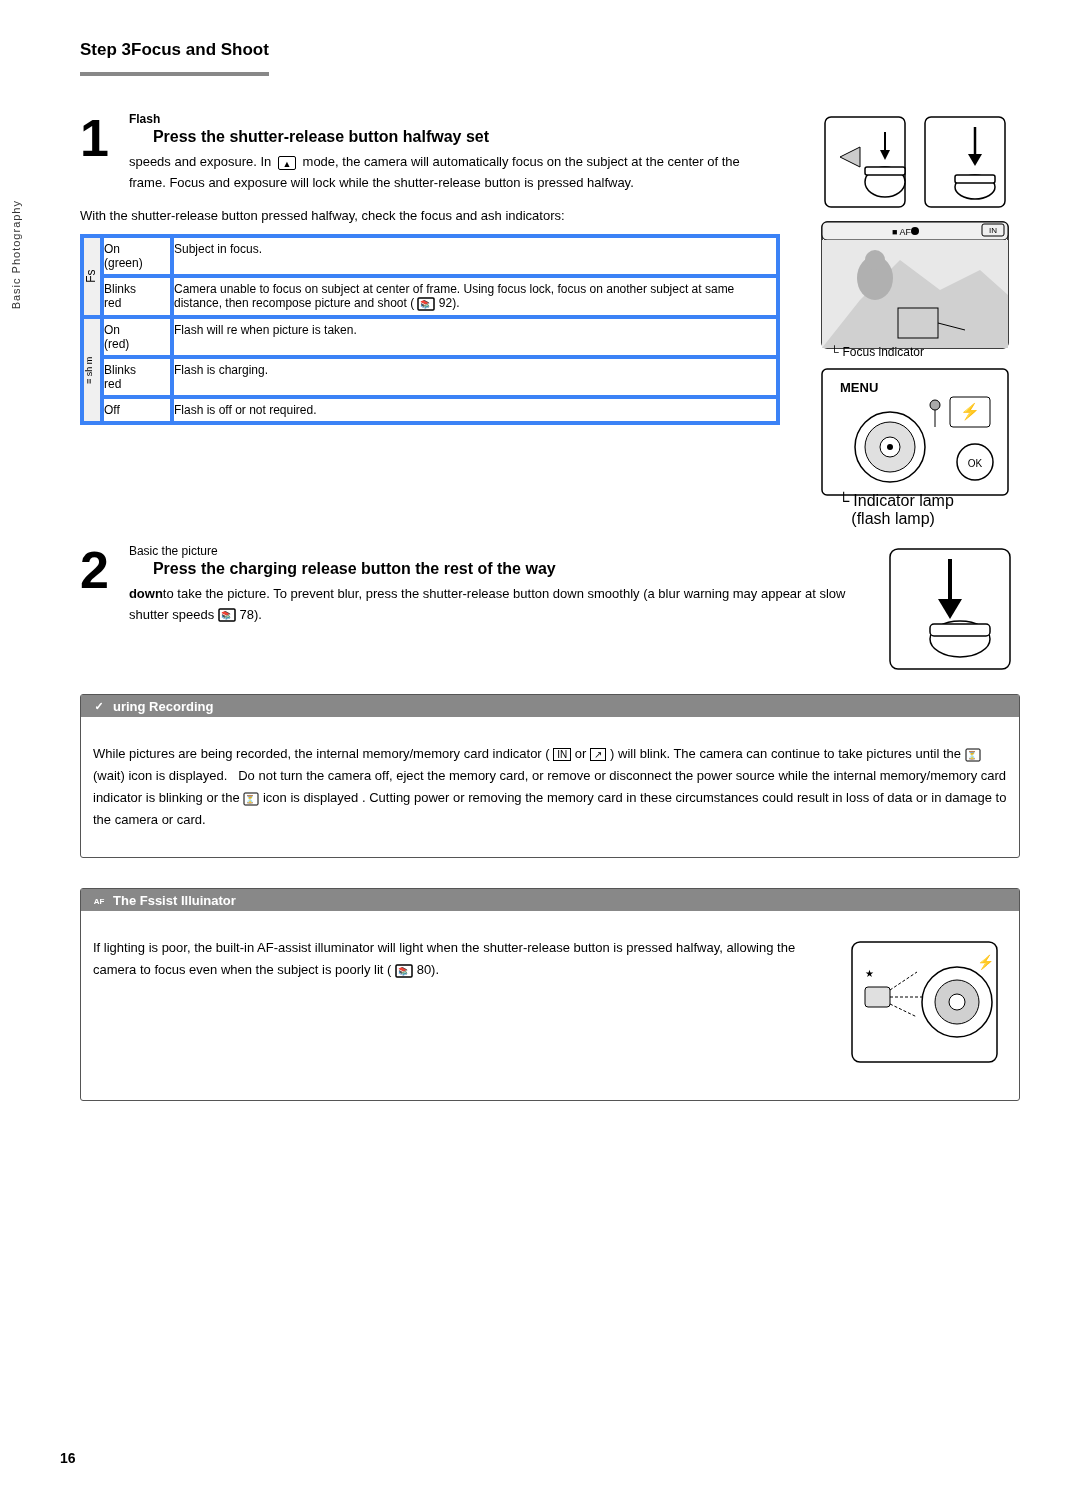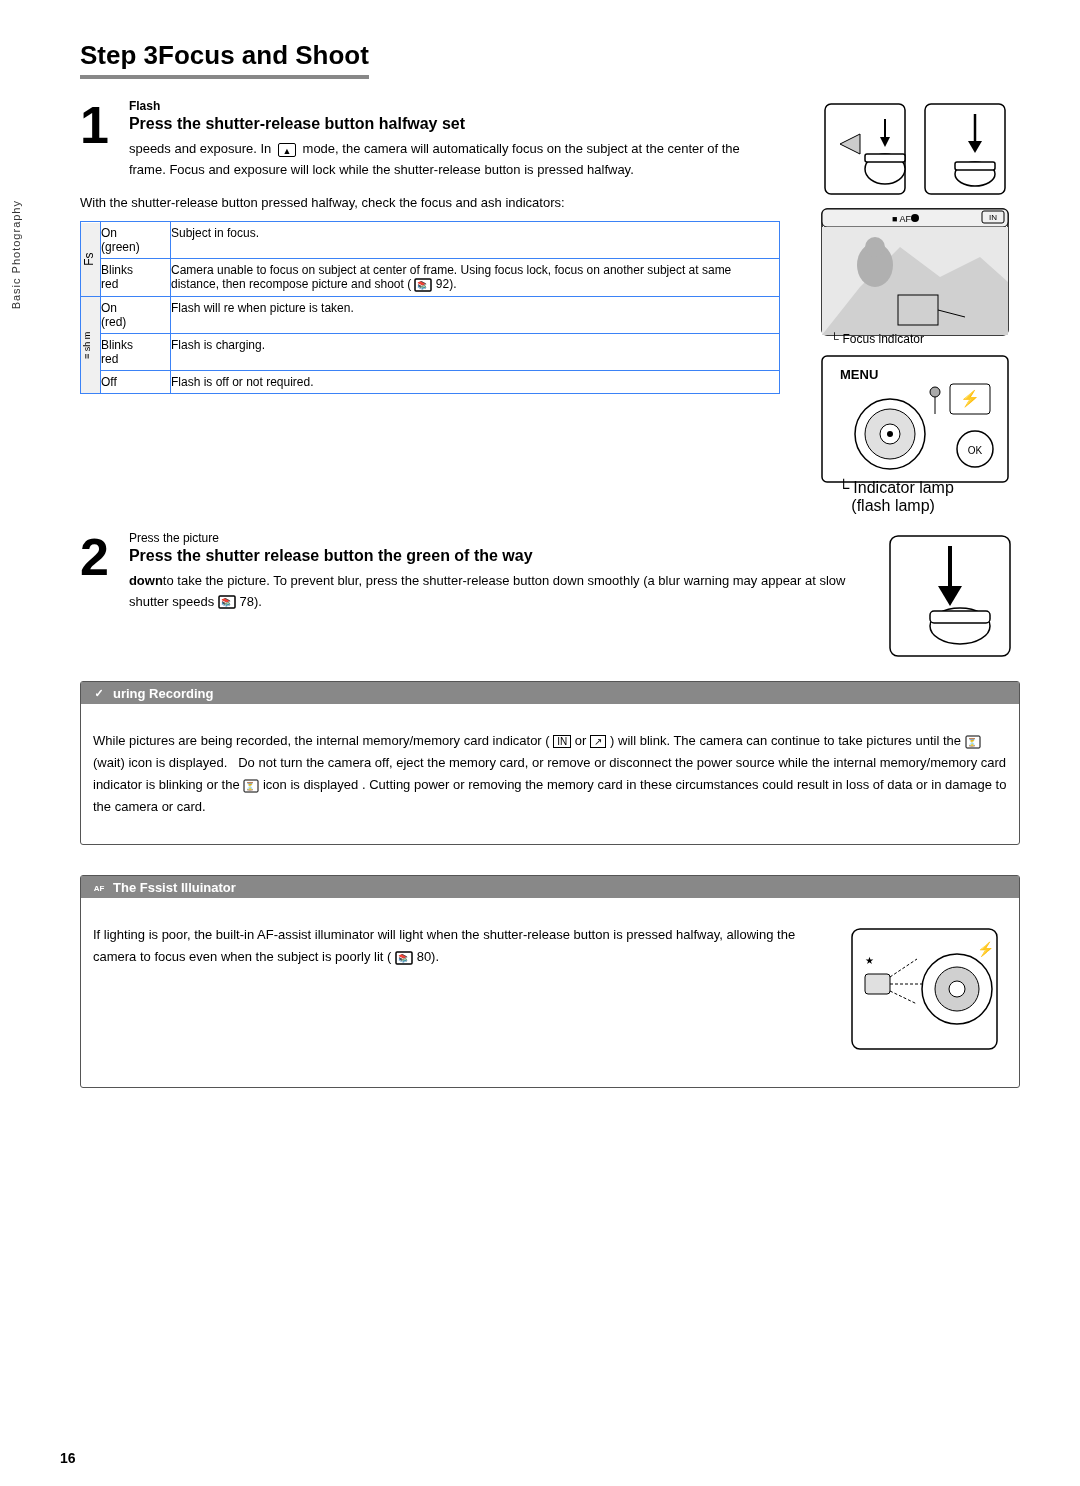--- a/index.html
+++ b/index.html
@@ -26,54 +26,55 @@
       top: 200px;
       writing-mode: vertical-rl;
       transform: rotate(180deg);
       font-size: 11px;
       color: #333;
       letter-spacing: 1px;
     }
 
     
     .page-title {
-      font-size: 26px;
+      font-size: 17px;
       font-weight: bold;
       border-bottom: 4px solid #888;
-      padding-bottom: 4px;
-      margin-bottom: 20px;
+      padding-bottom: 12px;
+      margin-bottom: 36px;
       display: inline-block;
     }
     .step-number {
       font-size: 52px;
       font-weight: bold;
       line-height: 1;
       margin-right: 12px;
       flex-shrink: 0;
     }
     .step-label {
       font-size: 12px;
       margin-bottom: 2px;
     }
     .step-title {
       font-size: 16px;
       font-weight: bold;
       margin-bottom: 6px;
+      margin-left: 24px;
     }
     .step-body {
       font-size: 13px;
       line-height: 1.6;
     }
     table.focus-table {
       border-collapse: collapse;
       width: 100%;
       border: 1px solid #000;
     }
     table.focus-table td, table.focus-table th {
-      border: 1px solid #3b82f6;
+      border: 4px solid #3b82f6;
       padding: 4px 0;
       font-size: 12px;
       vertical-align: top;
     }
     .row-label-cell {
       writing-mode: vertical-rl;
       transform: rotate(180deg);
       text-align: center;
       font-size: 10px;
       background: #f0f0f0;
@@ -330,22 +331,22 @@
           </div>
         </div>
       </div>
     </div>
 
     <div class="step2-row">
       <div class="step2-left">
         <div style="display:flex; gap:8px; align-items:flex-start;">
           <span class="step-number">2</span>
           <div>
-            <div class="step-label">Press the picture</div>
-            <div class="step-title">Press the shutter release button the green of the way</div>
+            <div class="step-label">Basic the picture</div>
+            <div class="step-title">Press the charging release button the rest of the way</div>
             <div class="step-body">
               <span class="bold">down</span><span>to take the picture.  To prevent blur, press the shutter-release button down smoothly (a blur warning may appear at slow shutter speeds </span>
               <svg width="18" height="14" style="vertical-align:middle;">
                   <rect x="1" y="1" width="16" height="12" rx="1" fill="none" stroke="#000" stroke-width="1.5"></rect>
                   <text x="8" y="10" font-size="8" text-anchor="middle">📚</text>
                 </svg>
               <span> 78).</span>
             </div>
           </div>
         </div>

